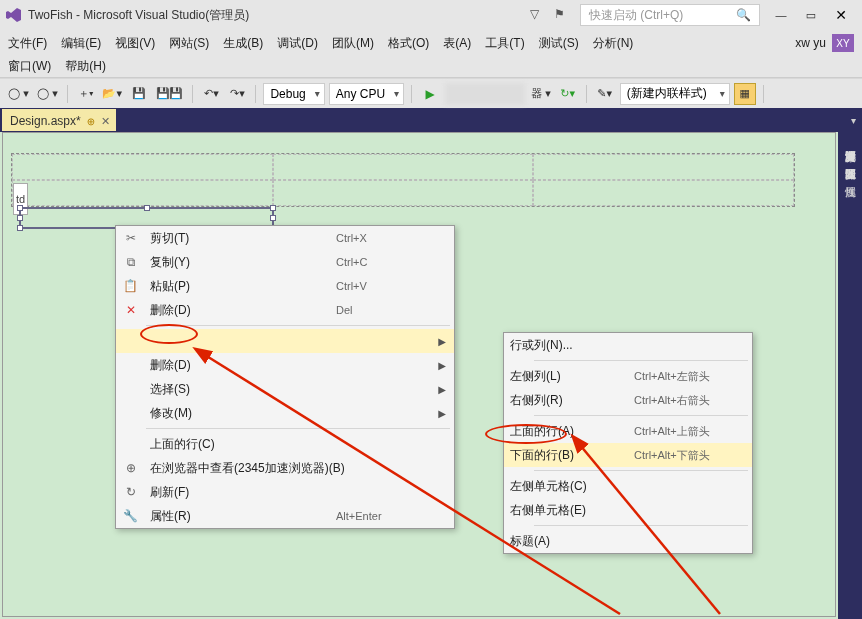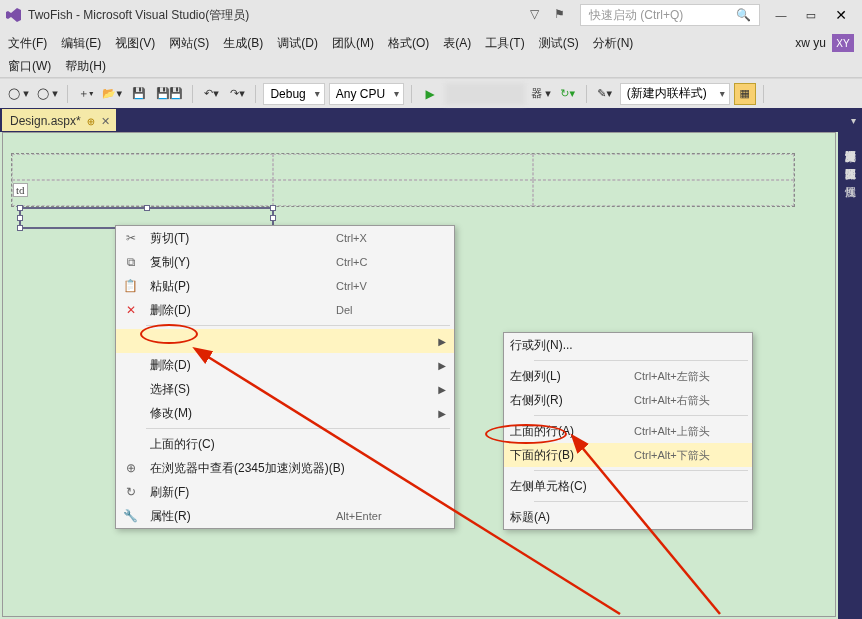--- a/index.html
+++ b/index.html
@@ -33,21 +33,21 @@
   .nav-strip .arrow { color:#ccc; margin-left:auto; margin-right:6px; font-size:10px;}
 
   .side-panels { position: absolute; right: 0; top: 132px; bottom: 0; width: 24px; background: #2d2d5f; display: flex; flex-direction: column; align-items:center; padding-top:6px; gap:10px;}
   .side-panels .vtab { writing-mode: vertical-rl; color: #ddd; font-size: 11px; padding: 4px 2px; }
 
   .editor { position: absolute; left: 2px; right: 26px; top: 132px; bottom: 2px; background: #cfe9cf; border:1px solid #999;}
   .canvas { position: absolute; left: 8px; right: 40px; top: 20px; }
   .table-outline { border: 1px dashed #888; }
   .table-row { display:flex; }
   .table-cell { flex:1; border:1px dashed #bbb; height:26px; }
-  .td-label { position:absolute; left:2px; top:30px; background:#fff; border:1px solid #aaa; font-size:11px; padding:0 2px; color:#444;font-family:Liberation Serif, serif;}
+  .td-label { position:absolute; left:2px; top:30px; background:#fff; border:1px solid #aaa; font-size:11px; padding:9px 2px; color:#444;}
   .sel-handles { position:absolute; left:8px; top:54px; width:255px; height:22px; }
   .sel-box { border:2px solid #668; width:100%; height:100%; position:relative;}
   .handle { position:absolute; width:6px; height:6px; background:#fff; border:1px solid #668;}
   .h-tl{top:-4px;left:-4px}.h-tr{top:-4px;right:-4px}.h-bl{bottom:-4px;left:-4px}.h-br{bottom:-4px;right:-4px}
   .h-t{top:-4px;left:50%;margin-left:-3px}.h-b{bottom:-4px;left:50%;margin-left:-3px}
   .h-l{left:-4px;top:50%;margin-top:-3px}.h-r{right:-4px;top:50%;margin-top:-3px}
 
   .context-menu { position:absolute; background:#f4f4f4; border:1px solid #999; box-shadow:2px 2px 6px rgba(0,0,0,0.25); font-size:12px; color:#222; }
   .context-menu .row { display:flex; align-items:center; height:24px; padding: 0 28px 0 6px; gap:10px; position:relative;}
   .context-menu .row.hover { background:#fff4c1; }
@@ -265,20 +265,23 @@
       <span class="shortcut">Ctrl+Alt+上箭头</span>
     </div>
   <div class="row hover">
       <span class="label">下面的行(B)</span>
       <span class="shortcut">Ctrl+Alt+下箭头</span>
     </div>
   <div class="sep"></div>
   <div class="row">
       <span class="label">左侧单元格(C)</span>
     </div>
+  <div class="row">
+      <span class="label">右侧单元格(E)</span>
+    </div>
   <div class="sep"></div>
   <div class="row">
       <span class="label">标题(A)</span>
     </div>
 </div>
 
 <div class="red-ellipse" id="ell1"></div>
 <div class="red-ellipse" id="ell2"></div>
 <svg class="annot" width="862" height="619">
   <defs>

